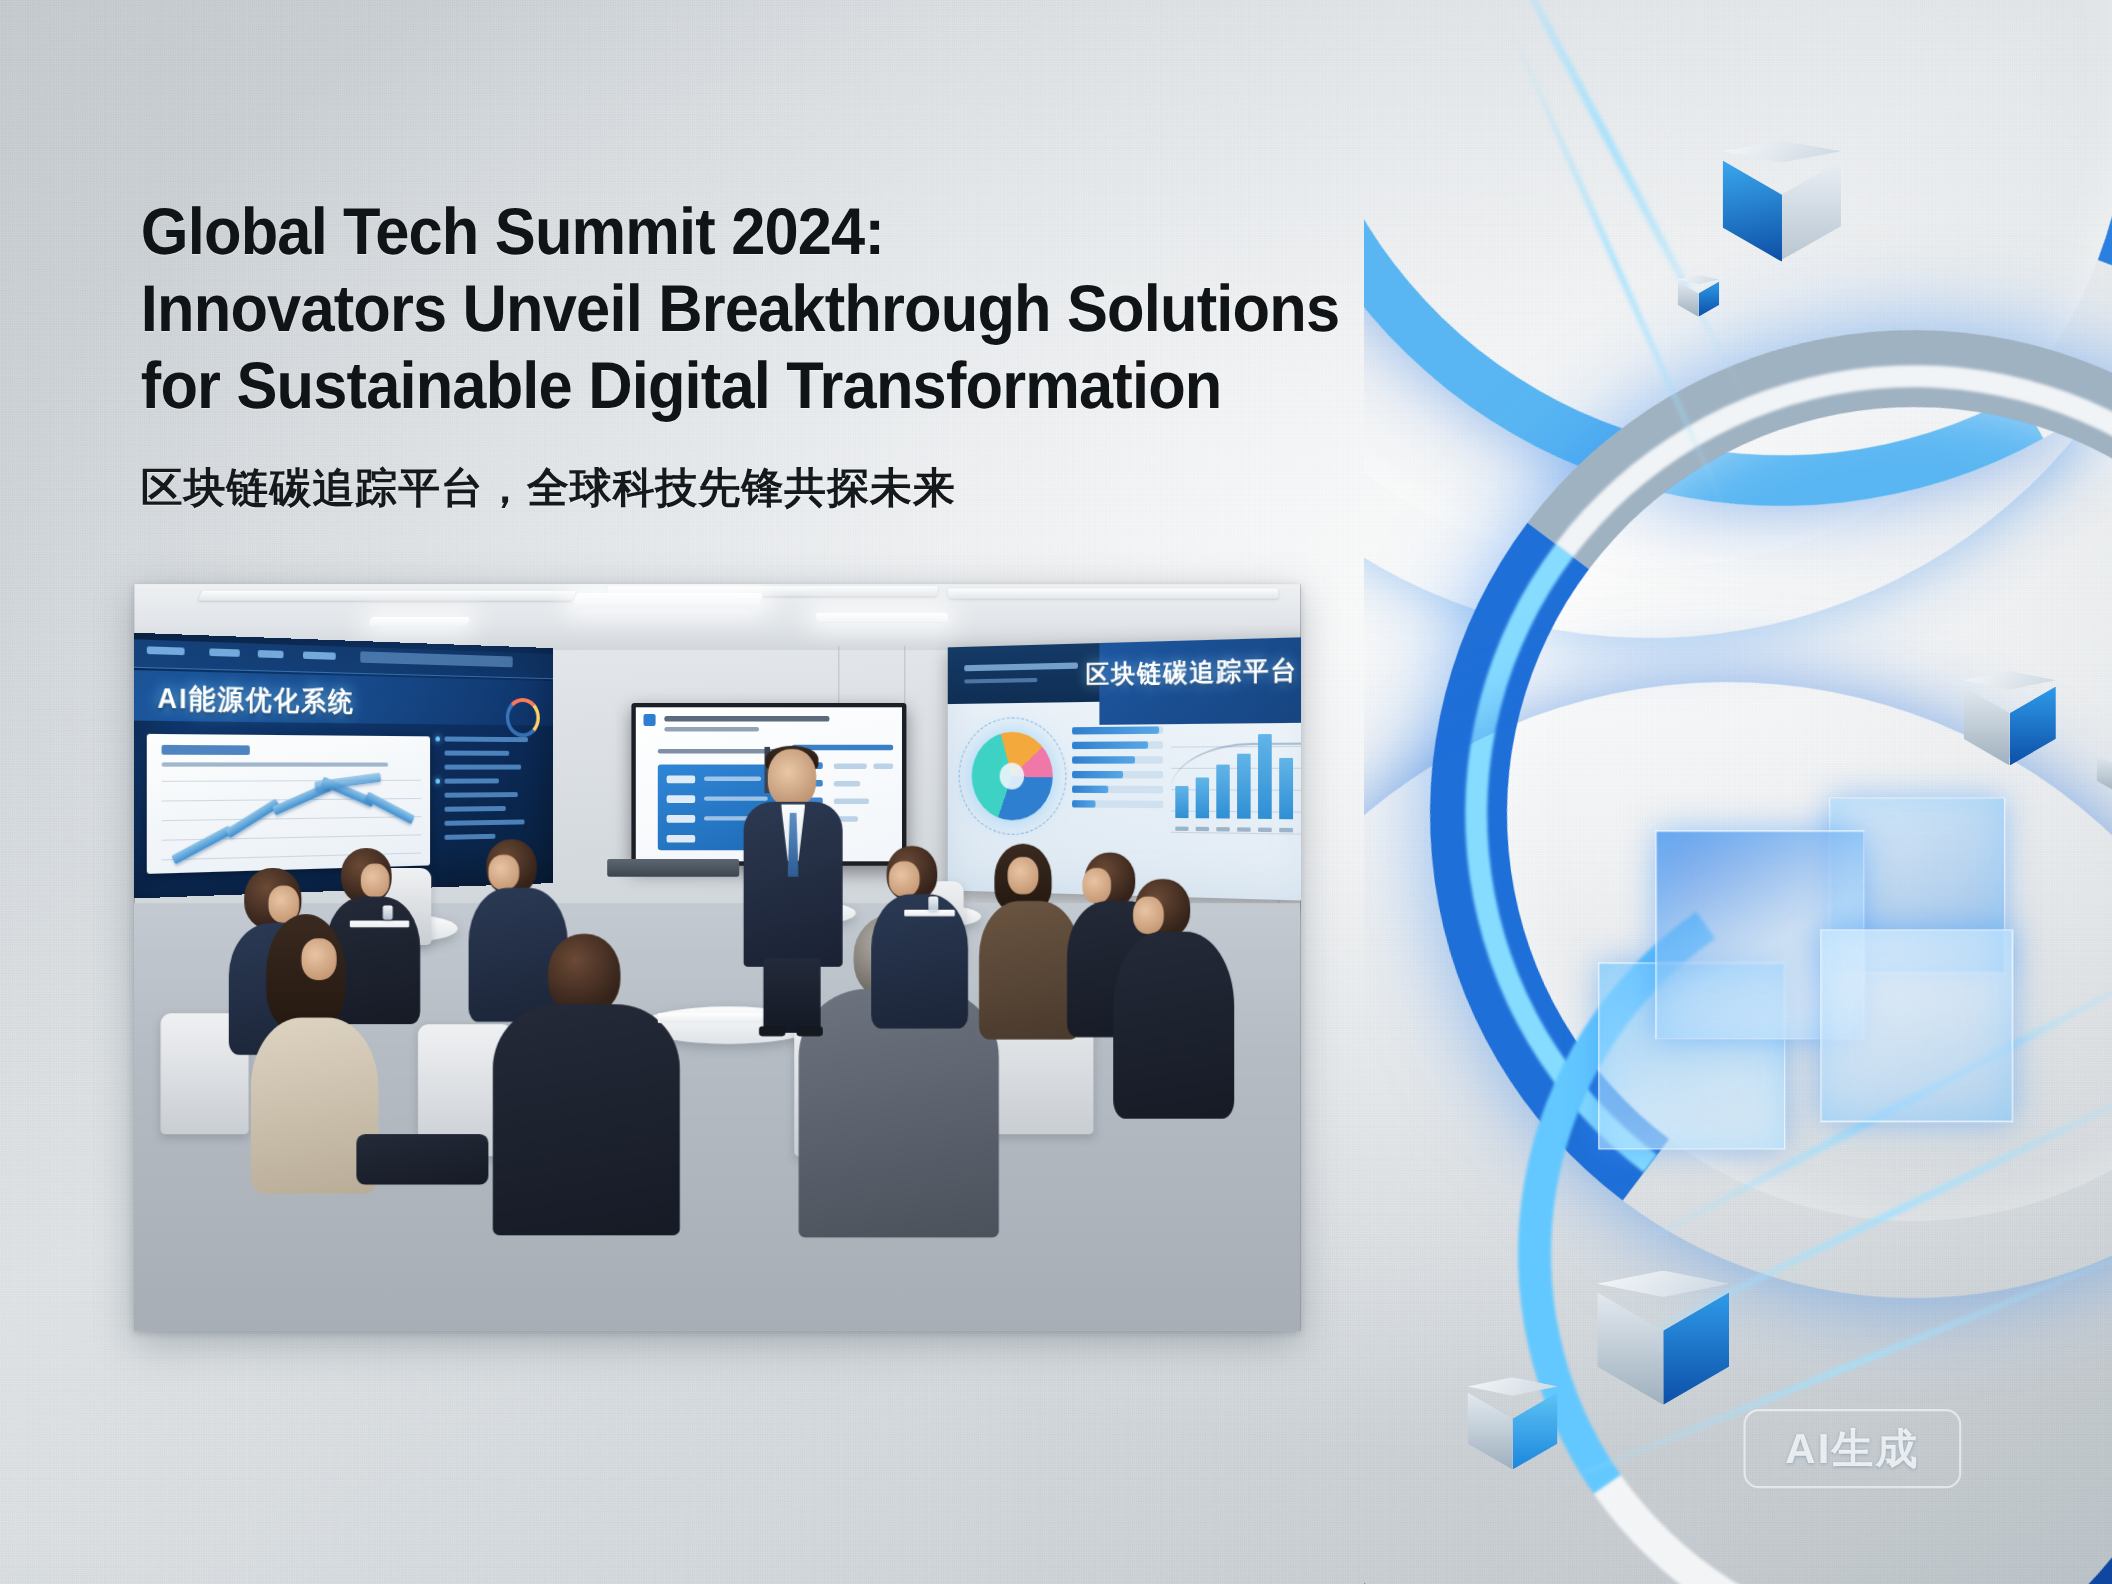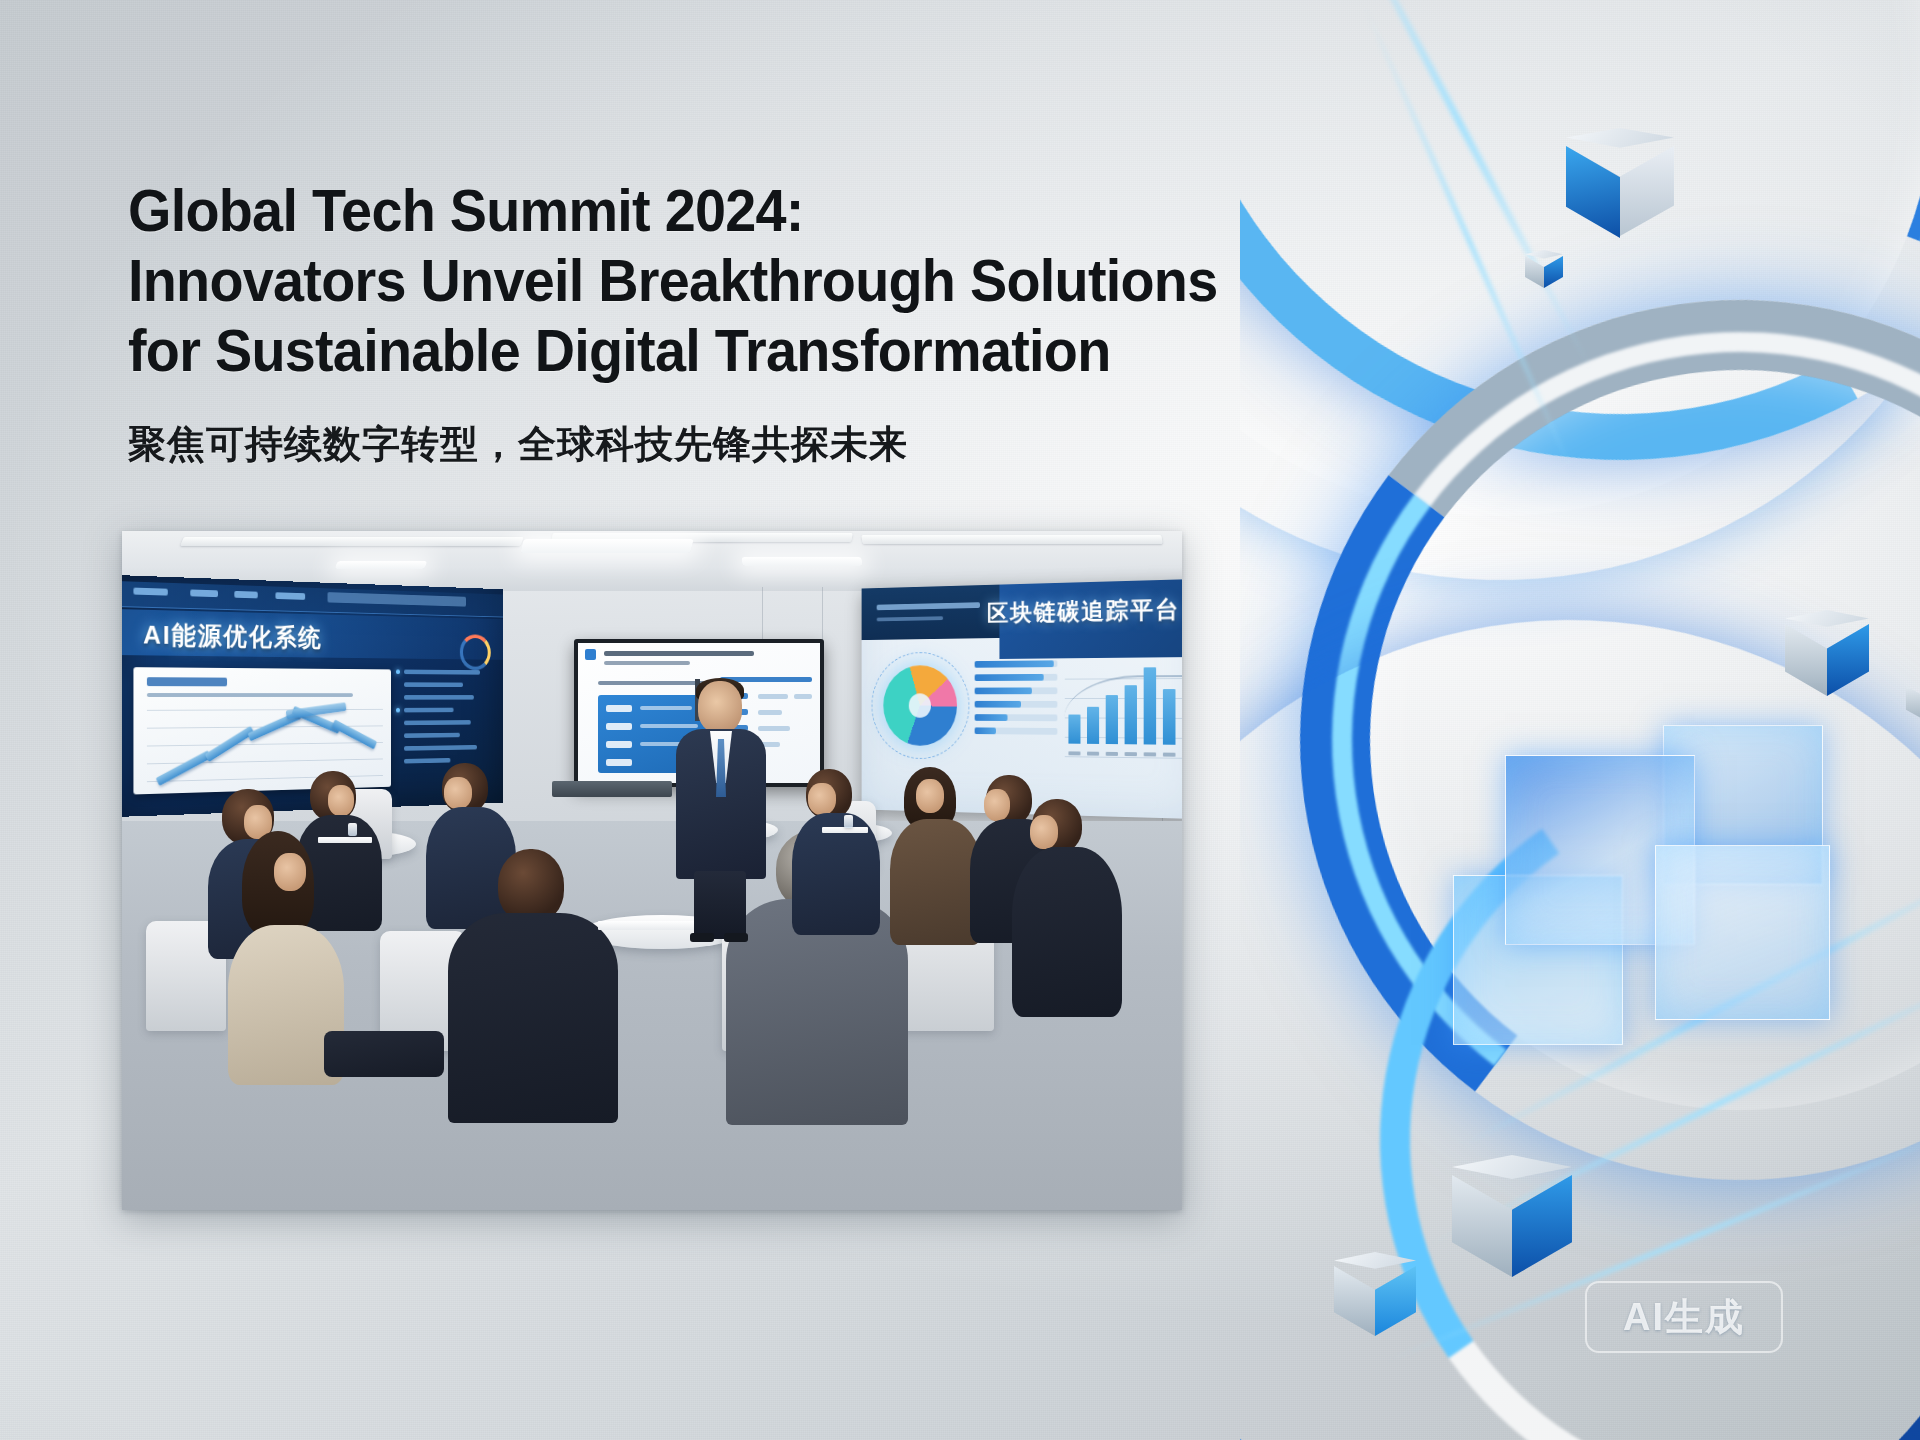--- a/index.html
+++ b/index.html
@@ -430,21 +430,21 @@
 
 <div class="bg"></div>
 <div class="bg-noise"></div>
 <div class="bg-vign"></div>
 
 <div class="headline">
   <span class="ln">Global Tech Summit 2024:</span>
   <span class="ln">Innovators Unveil Breakthrough Solutions</span>
   <span class="ln">for Sustainable Digital Transformation</span>
 </div>
-<div class="subhead">聚焦可持续数字转型，全球科技先锋共探未来</div>
+<div class="subhead">区块链碳追踪平台，全球科技先锋共探未来</div>
 
 <div class="photo">
   <div class="room"></div>
 
   <div class="ceiling"></div>
   <div class="ceil-panel" style="left:60px;top:6px;width:340px;transform:skewX(-22deg);"></div>
   <div class="ceil-panel" style="left:430px;top:2px;width:300px;transform:skewX(-10deg);"></div>
   <div class="ceil-panel" style="left:740px;top:4px;width:300px;transform:skewX(8deg);"></div>
   <div class="ceil-light" style="left:400px;top:8px;width:170px;height:14px;transform:skewX(-14deg);"></div>
   <div class="ceil-light" style="left:620px;top:26px;width:120px;height:9px;transform:skewX(6deg);"></div>

